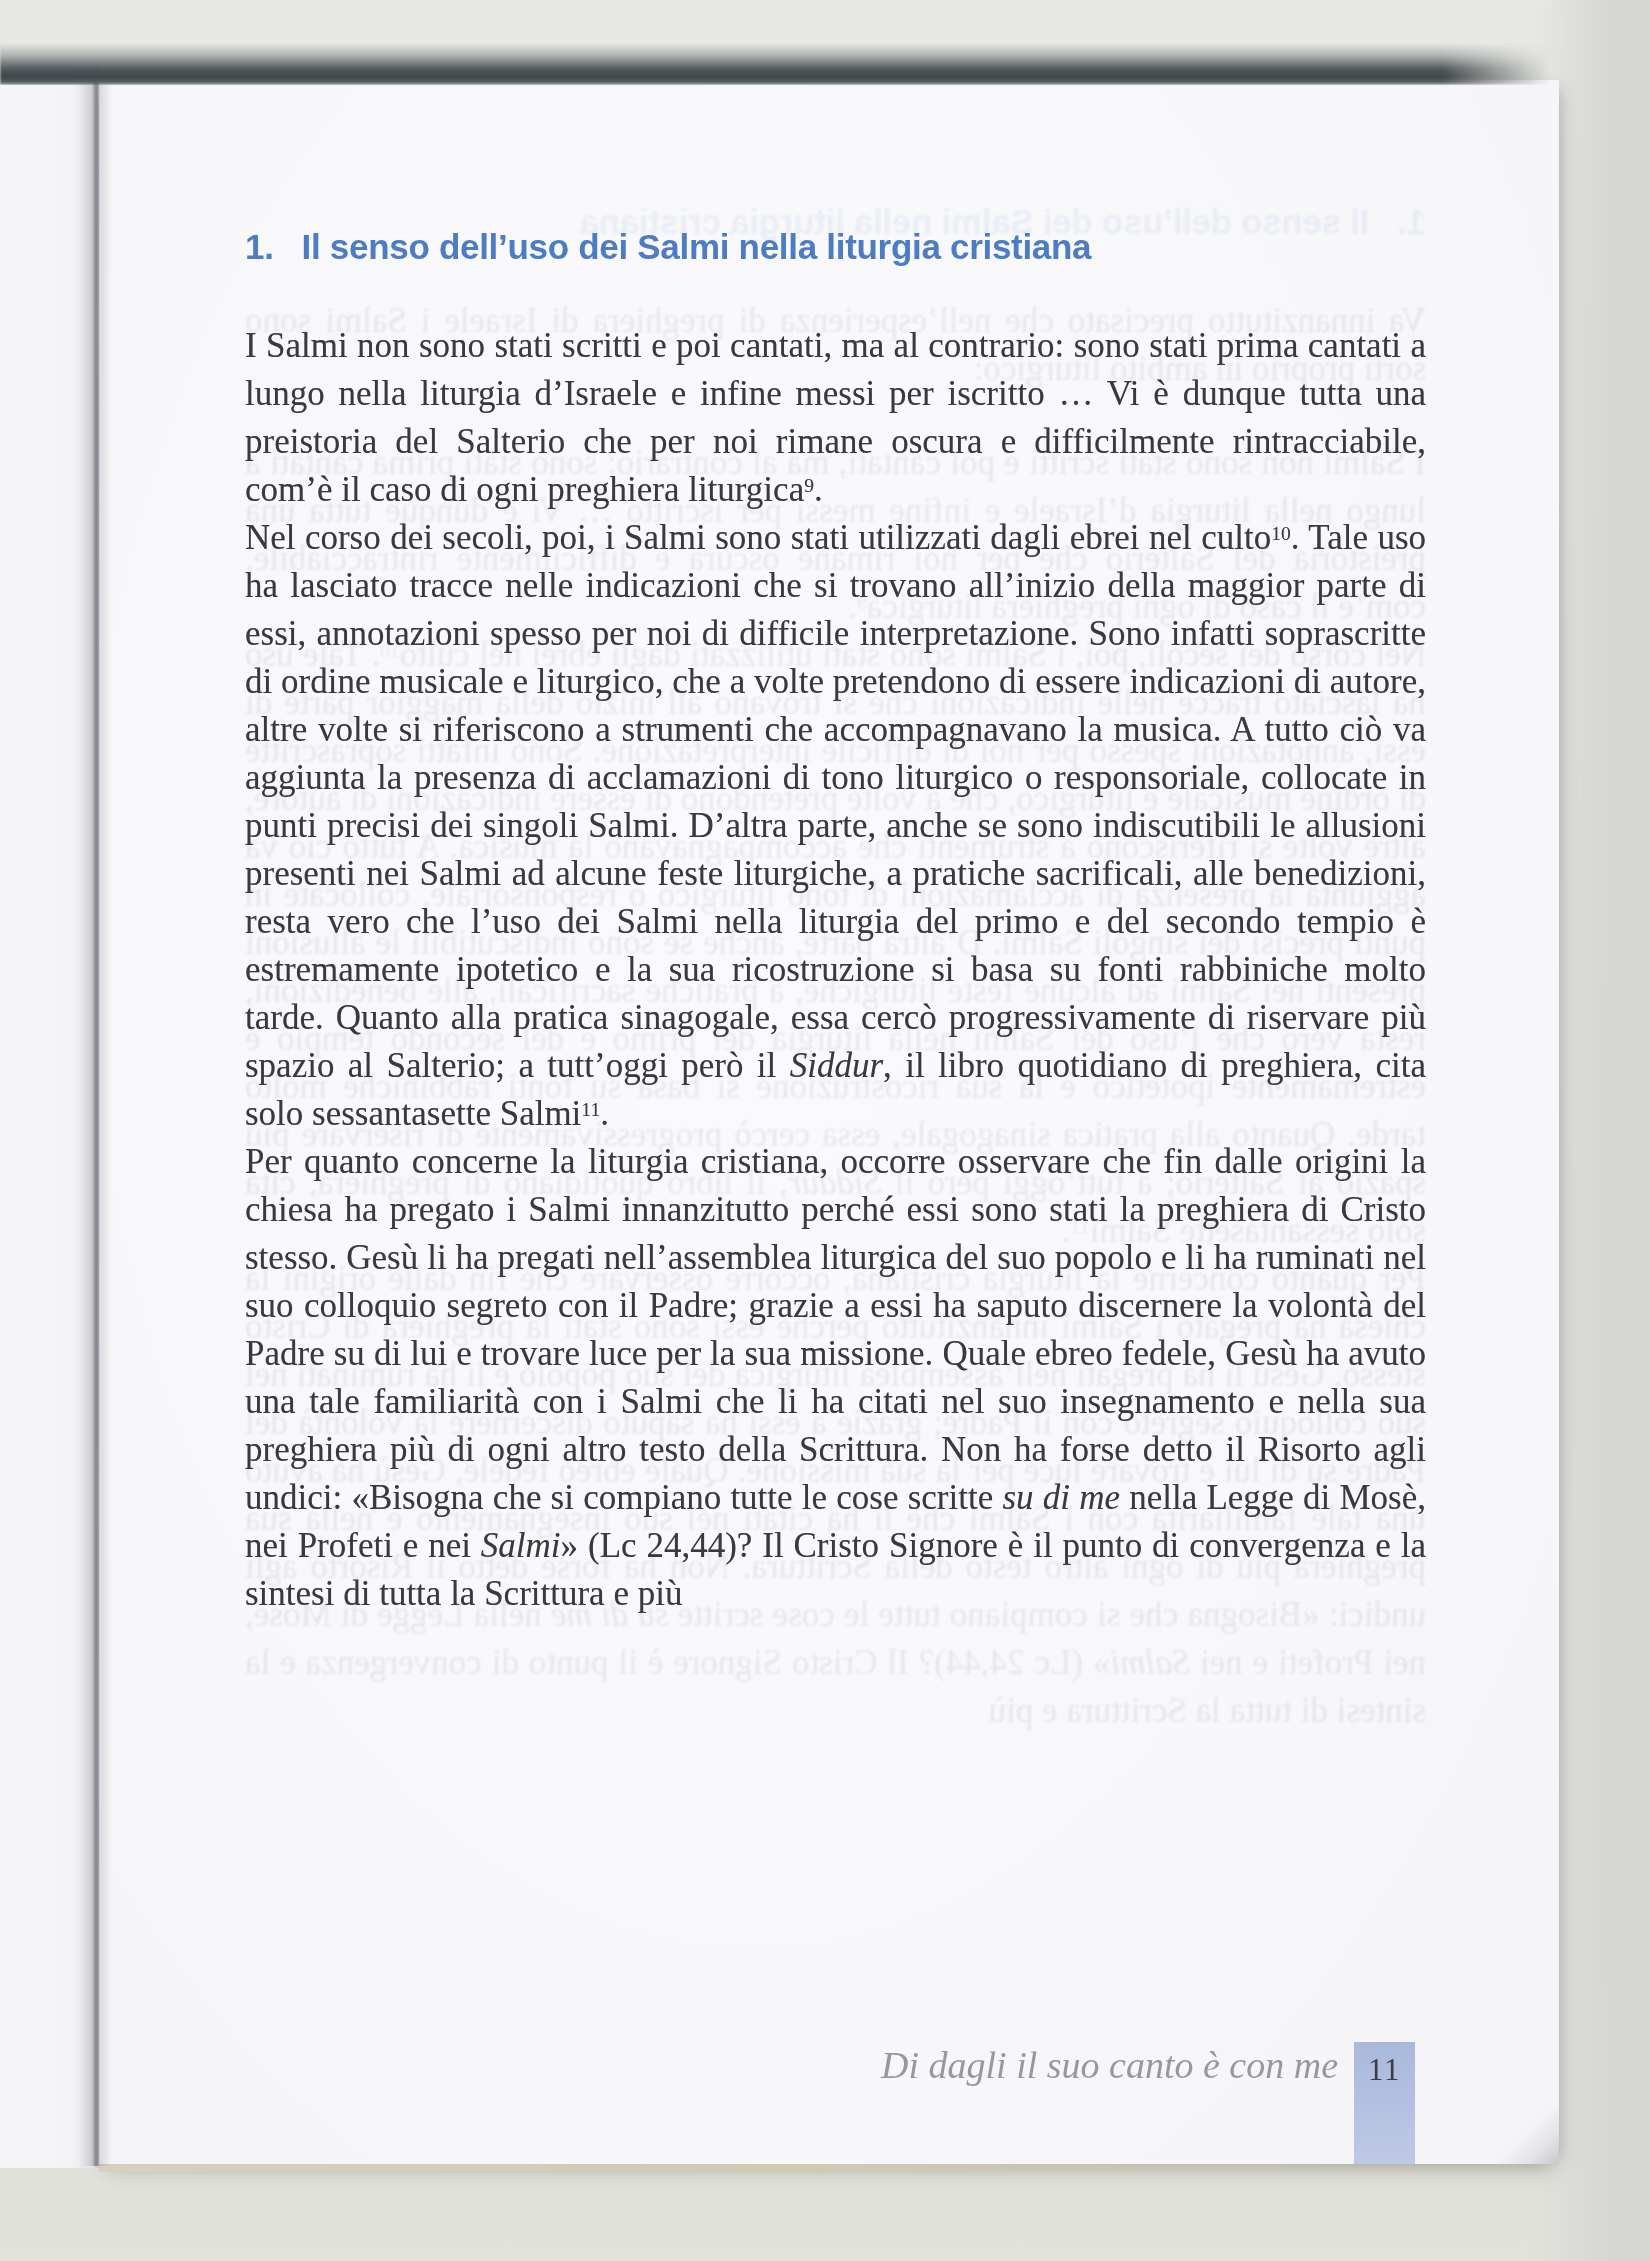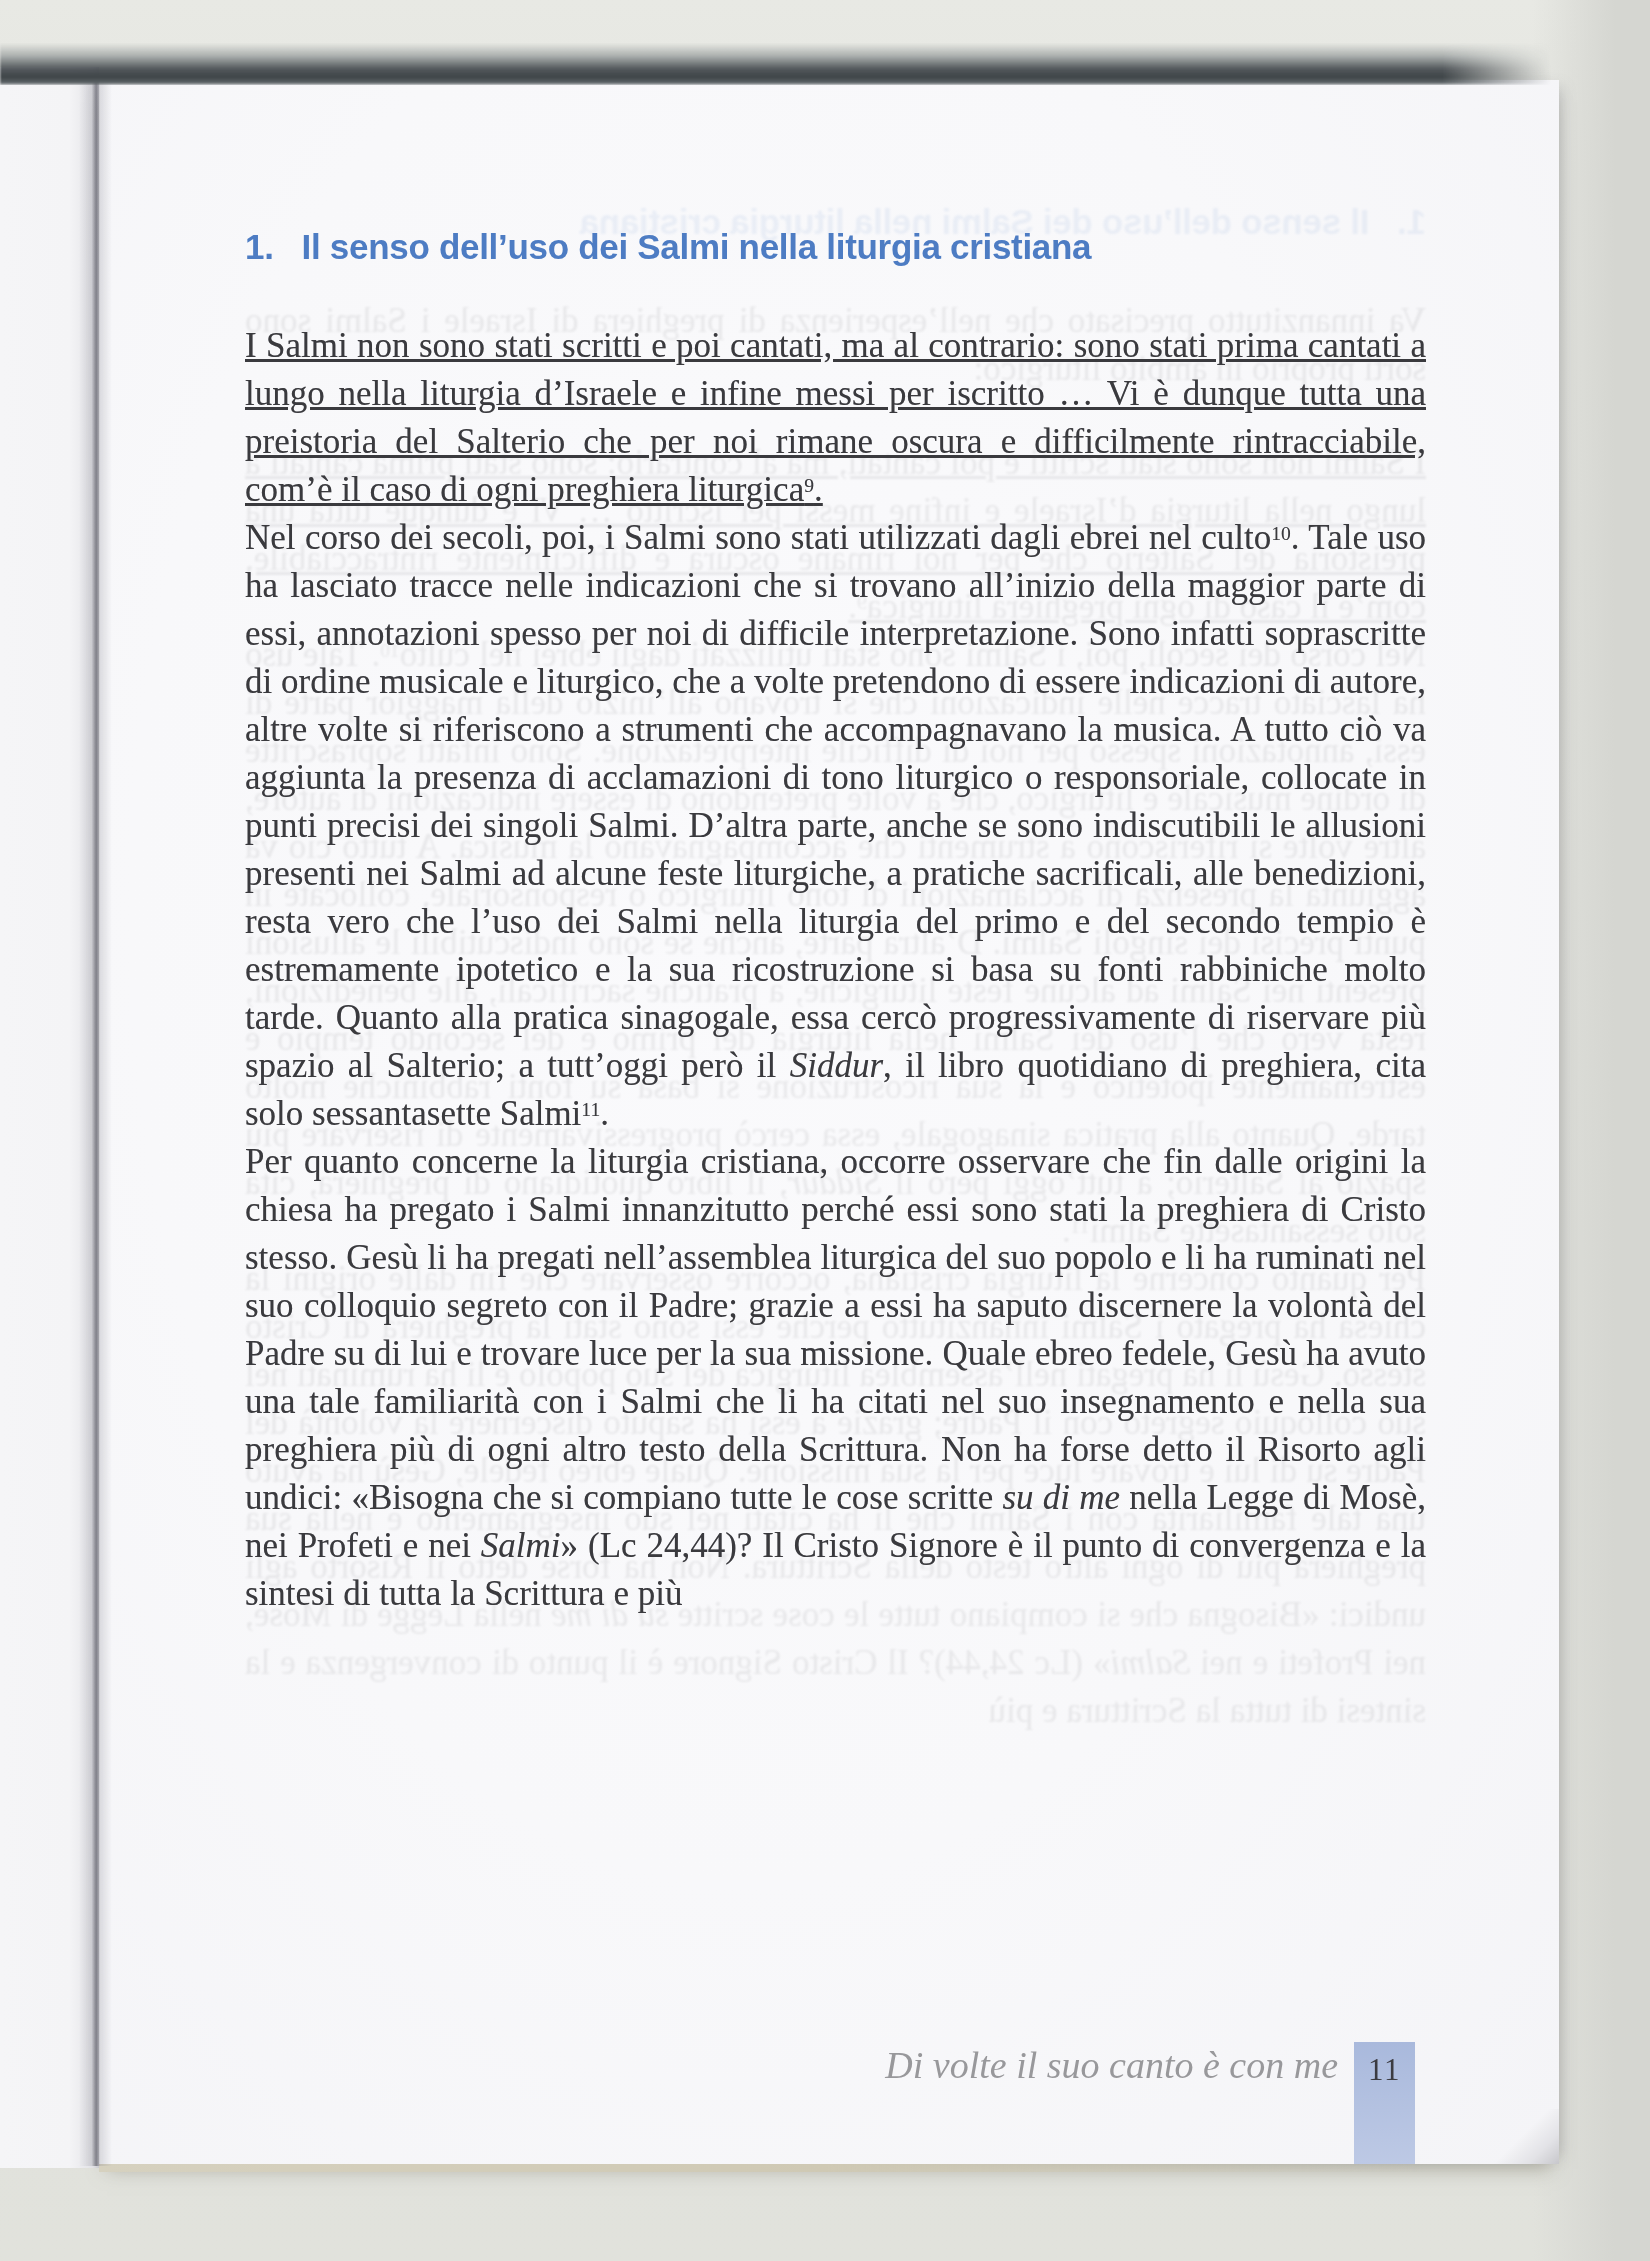--- a/index.html
+++ b/index.html
@@ -89,21 +89,21 @@
     display:flex;
   }
   h2 .heading-number{flex:0 0 auto;margin-right:28px;}
   .text-content p{
     margin:0;
     font-size:35px;line-height:48px;
     text-align:justify;
     color:var(--body-text);
     text-shadow:0 0 0.5px rgba(58,58,62,0.4);
   }
-  .text-content p.quote{margin-top:46px;text-decoration:underline;}
+  .text-content p.quote{margin-top:46px;}
   .text-content sup{
     font-size:0.56em;line-height:0;vertical-align:baseline;
     position:relative;top:-0.48em;
   }
   
   .ghost{
     opacity:0.085;
     filter:blur(1.1px);
     transform:translateY(-25px) scaleX(-1);
     pointer-events:none;
@@ -154,21 +154,21 @@
       <span class="heading-number">1.</span>
       <span class="heading-title">Il senso dell’uso dei Salmi nella liturgia cristiana</span>
     </h2>
     <div>
         <p class="quote"><span>I Salmi non sono stati scritti e poi cantati, ma al contrario: sono stati prima cantati a lungo nella liturgia d’Israele e infine messi per iscritto … Vi è dunque tutta una preistoria del Salterio che per noi rimane oscura e difficilmente rintracciabile, com’è il caso di ogni preghiera liturgica</span><sup>9</sup><span>.</span></p>
         <p class="body"><span>Nel corso dei secoli, poi, i Salmi sono stati utilizzati dagli ebrei nel culto</span><sup>10</sup><span>. Tale uso ha lasciato tracce nelle indicazioni che si trovano all’inizio della maggior parte di essi, annotazioni spesso per noi di difficile interpretazione. Sono infatti soprascritte di ordine musicale e liturgico, che a volte pretendono di essere indicazioni di autore, altre volte si riferiscono a strumenti che accompagnavano la musica. A tutto ciò va aggiunta la presenza di acclamazioni di tono liturgico o responsoriale, collocate in punti precisi dei singoli Salmi. D’altra parte, anche se sono indiscutibili le allusioni presenti nei Salmi ad alcune feste liturgiche, a pratiche sacrificali, alle benedizioni, resta vero che l’uso dei Salmi nella liturgia del primo e del secondo tempio è estremamente ipotetico e la sua ricostruzione si basa su fonti rabbiniche molto tarde. Quanto alla pratica sinagogale, essa cercò progressivamente di riservare più spazio al Salterio; a tutt’oggi però il </span><i>Siddur</i><span>, il libro quotidiano di preghiera, cita solo sessantasette Salmi</span><sup>11</sup><span>.</span></p>
         <p class="body"><span>Per quanto concerne la liturgia cristiana, occorre osservare che fin dalle origini la chiesa ha pregato i Salmi innanzitutto perché essi sono stati la preghiera di Cristo stesso. Gesù li ha pregati nell’assemblea liturgica del suo popolo e li ha ruminati nel suo colloquio segreto con il Padre; grazie a essi ha saputo discernere la volontà del Padre su di lui e trovare luce per la sua missione. Quale ebreo fedele, Gesù ha avuto una tale familiarità con i Salmi che li ha citati nel suo insegnamento e nella sua preghiera più di ogni altro testo della Scrittura. Non ha forse detto il Risorto agli undici: «Bisogna che si compiano tutte le cose scritte </span><i>su di me</i><span> nella Legge di Mosè, nei Profeti e nei </span><i>Salmi</i><span>» (Lc 24,44)? Il Cristo Signore è il punto di convergenza e la sintesi di tutta la Scrittura e più</span></p>
       </div>
   </div>
 
-  <span class="running-title">Di volte il suo canto è con me</span>
+  <span class="running-title">Di dagli il suo canto è con me</span>
   <span class="page-number-box">
     <span class="page-number">11</span>
   </span>
 
   <div class="bottom-edge"></div>
   <div class="corner-fold"></div>
 </div>
 
 <div class="gutter-shadow"></div>
 <div class="top-edge-shadow"></div>

